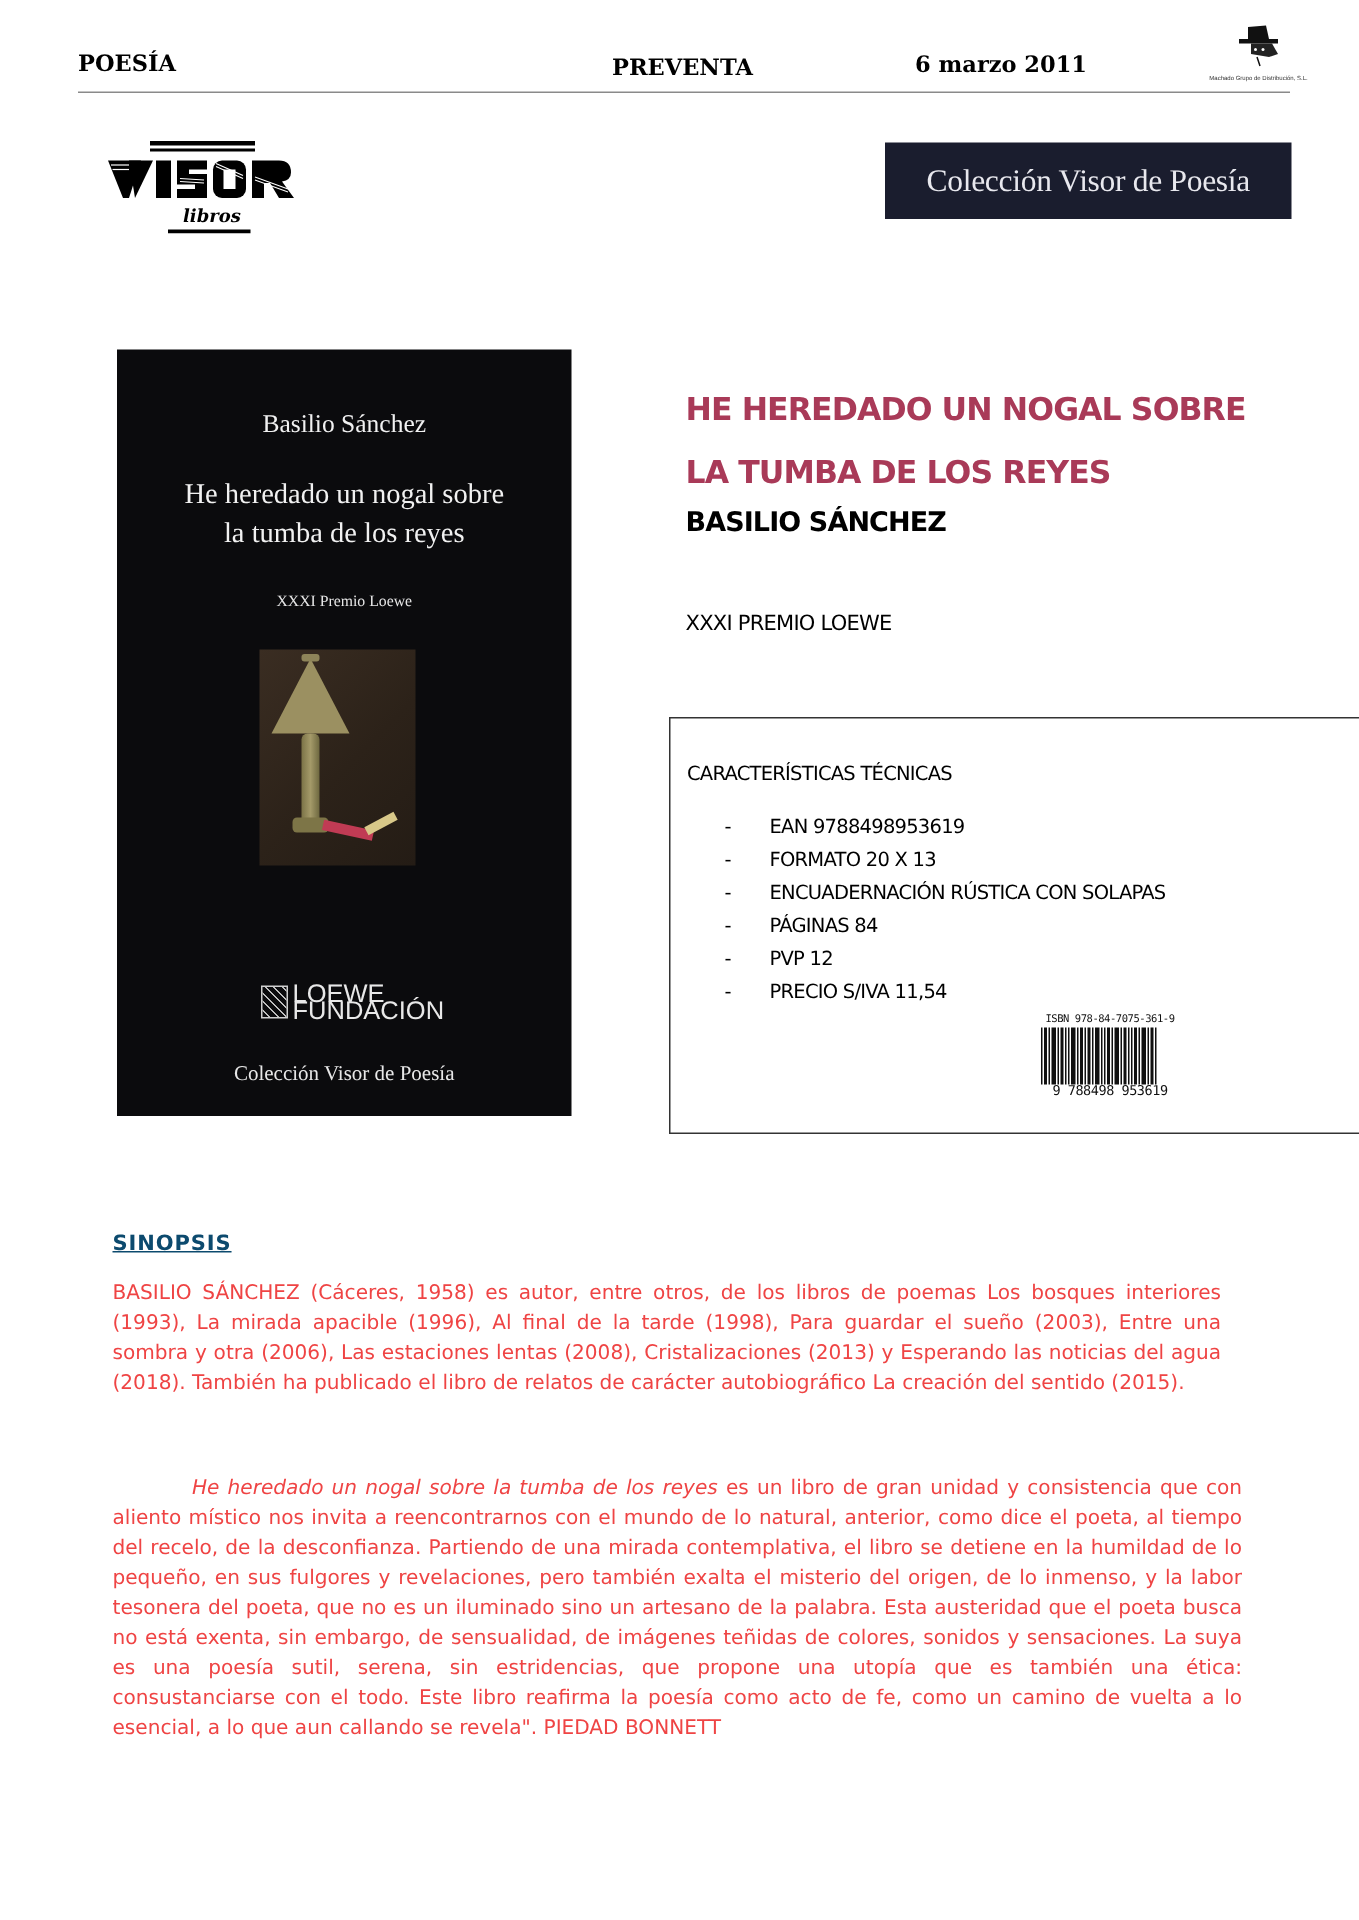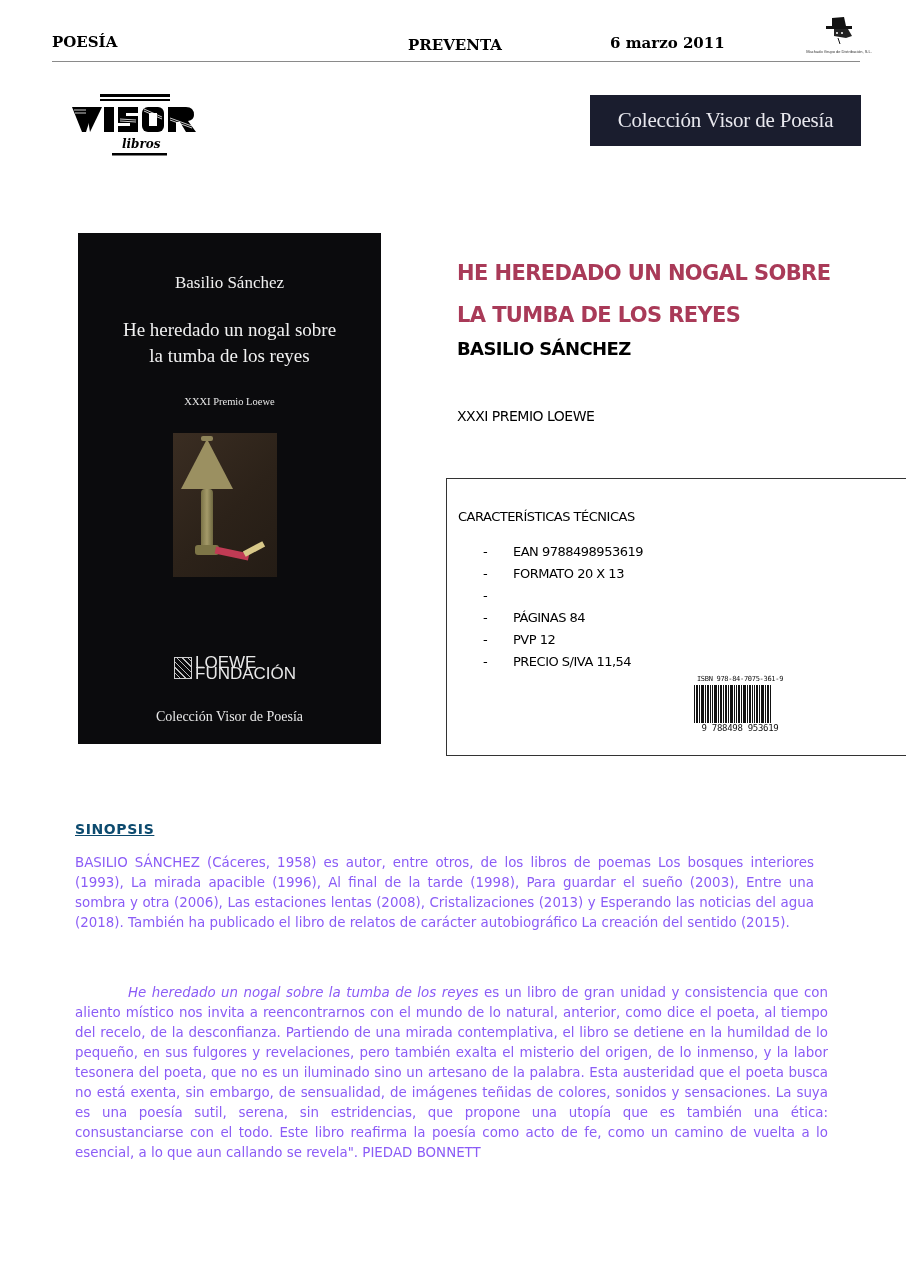--- a/index.html
+++ b/index.html
@@ -48,21 +48,21 @@
   .specs-list { position: absolute; left: 36px; top: 62px; margin: 0; padding: 0; list-style: none; }
   .specs-list li { font-family: "DejaVu Sans", sans-serif; font-size: 13px; line-height: 22px; color: #000; letter-spacing: -0.5px; display: flex; }
   .specs-list .dash { width: 30px; }
   .barcode { position: absolute; left: 234px; top: 196px; width: 118px; height: 68px; }
   .isbn-top { font-family: "DejaVu Sans Mono", monospace; font-size: 7px; color: #111; text-align: center; letter-spacing: -0.3px; }
   .bars { display: flex; height: 38px; margin: 2px auto 0; width: 92px; align-items: stretch; }
   .bars span { display: block; background: #111; margin-right: 1px; }
   .isbn-bottom { font-family: "DejaVu Sans Mono", monospace; font-size: 9px; color: #111; text-align: center; letter-spacing: -0.3px; }
 
   .sinopsis-heading { position: absolute; left: 75px; top: 821px; font-family: "DejaVu Sans", sans-serif; font-weight: bold; font-size: 14px; text-decoration: underline; letter-spacing: 0.6px; color: #0c4a6e; }
-  .para { position: absolute; font-family: "DejaVu Sans", sans-serif; font-size: 13.4px; line-height: 20px; color: #8b5cf6; text-align: justify; }
+  .para { position: absolute; font-family: "DejaVu Sans", sans-serif; font-size: 13.4px; line-height: 20px; color: #ef4444; text-align: justify; }
   .para1 { left: 75px; top: 853px; width: 739px; }
   .para2 { left: 75px; top: 983px; width: 753px; text-indent: 53px; }
   .para2 i { font-style: italic; }
 </style>
 </head>
 <body>
 
 <div class="hdr hdr-left">POESÍA</div>
 <div class="hdr hdr-mid">PREVENTA</div>
 <div class="hdr hdr-date">6 marzo 2011</div>
@@ -147,20 +147,21 @@
     <li>
         <span class="dash">-</span>
         <span>EAN 9788498953619</span>
       </li>
     <li>
         <span class="dash">-</span>
         <span>FORMATO 20 X 13</span>
       </li>
     <li>
         <span class="dash">-</span>
+        <span>ENCUADERNACIÓN RÚSTICA CON SOLAPAS</span>
       </li>
     <li>
         <span class="dash">-</span>
         <span>PÁGINAS 84</span>
       </li>
     <li>
         <span class="dash">-</span>
         <span>PVP 12</span>
       </li>
     <li>

